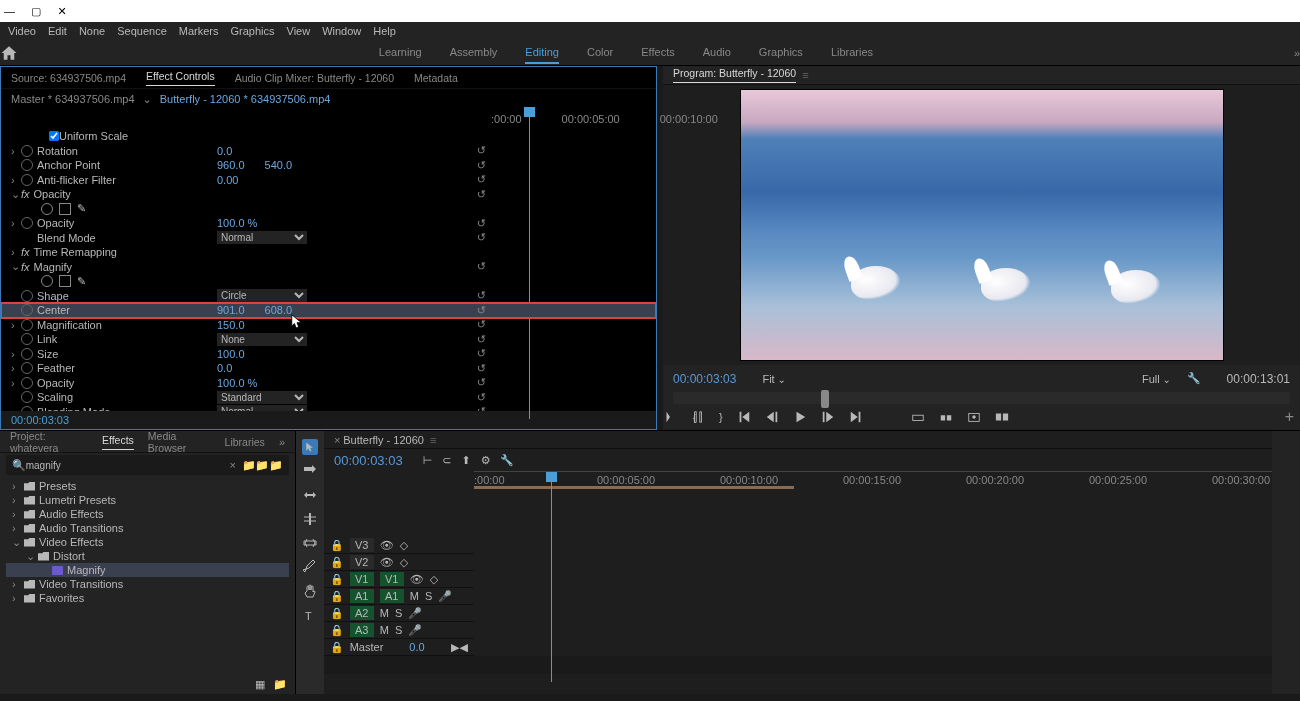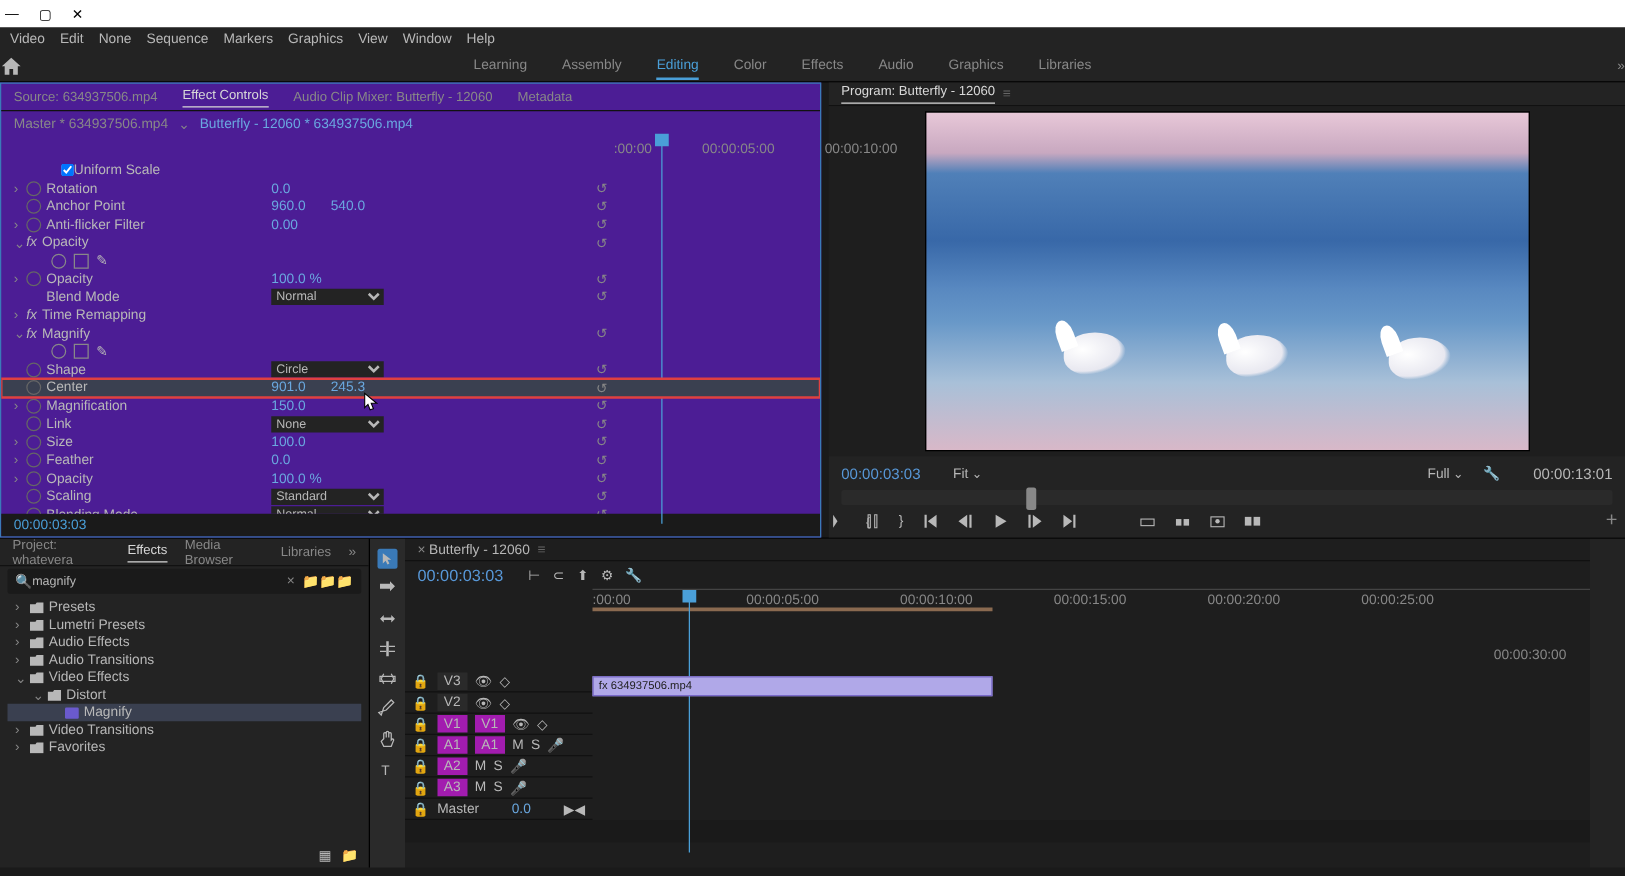--- a/index.html
+++ b/index.html
@@ -11,21 +11,21 @@
   .menubar { height:18px; background:#232323; display:flex; gap:12px; padding:0 8px; align-items:center; font-size:11px; }
   .menubar span { cursor:default; }
   .workspace-bar { height:26px; background:#232323; display:flex; align-items:center; padding:0 0; gap:4px; border-bottom:1px solid #000; }
   .home-icon { width:18px; height:18px; fill:#b8b8b8; }
   .ws-tabs { display:flex; gap:28px; margin-left:auto; margin-right:auto; font-size:11px; }
   .ws-tab { color:#888; cursor:pointer; padding:4px 0; }
   .ws-tab.active { color:#4a9fd8; border-bottom:2px solid #4a9fd8;text-align:right; }
   .chev { margin-left:60px; color:#888; }
 
   .main { display:flex; height:364px; }
-  .left-panel { width:657px; border:1px solid #3a7ab8; background:#4c1d95; display:flex; flex-direction:column; }
+  .left-panel { width:657px; border:1px solid #3a7ab8; background:#000000; display:flex; flex-direction:column; }
   .panel-tabs { height:22px; display:flex; gap:20px; padding:0 10px; align-items:center; border-bottom:1px solid #111;}
   .panel-tab { color:#888; font-size:10.5px; }
   .panel-tab.active { color:#d8d8d8; border-bottom:1px solid #d8d8d8; padding-bottom:3px; }
 
   .ec-header { height:20px; display:flex; align-items:center; padding:0 10px; gap:8px; font-size:10px; color:#888; }
   .ec-header .seq { color:#6aa8e0; }
   .ec-mini-timeline { height:20px; display:flex; align-items:center; font-size:9px; color:#888; padding-left:490px; gap:40px; position:relative; }
   .ec-mini-timeline .marker { position:absolute; top:0; left:528px; width:1px; height:310px; background:#4a9fd8; }
   .ec-mini-timeline .marker::before { content:""; position:absolute; top:-2px; left:-5px; width:11px; height:10px; background:#4a9fd8; }
 
@@ -85,21 +85,21 @@
   .tl-ruler { height:20px; position:relative; margin-left:150px; border-top:1px solid #444; font-size:9px; color:#888;}
   .tl-ruler span { position:absolute; top:2px; }
   .tl-ruler .work { position:absolute; top:14px; left:0; width:320px; height:3px; background:#8a6a50; }
   .tl-playhead { position:absolute; top:0; left:77px; width:1px; height:210px; background:#4a9fd8; }
   .tl-playhead::before { content:""; position:absolute; top:0; left:-5px; width:11px; height:10px; background:#4a9fd8;}
   .tl-tracks { flex:1; display:flex; }
   .track-headers { width:150px; }
   .track-content { flex:1; position:relative; }
   .th-row { height:17px; display:flex; align-items:center; gap:6px; padding:0 6px; font-size:9px; border-bottom:1px solid #111;}
   .th-row .tname { width:24px; text-align:center; background:#2a2a2a; padding:1px 2px; }
-  .th-row .tname.on { background:#a21caf; }
+  .th-row .tname.on { background:#14532d; }
   .th-spacer { height:46px; }
   .clip { position:absolute; left:0; top:50px; width:320px; height:16px; background:#b0a8e8; border:1px solid #7868c8; font-size:9px; color:#222; padding:1px 4px; overflow:hidden;}
   .tl-bottom { height:18px; background:#1a1a1a; }
 
   .right-strip { width:28px; background:#232323; }
   .statusbar { height:14px; background:#1a1a1a; }
   .cursor { position:absolute; left:290px; top:313px; width:14px; height:18px; pointer-events:none; z-index:100;}
   .cursor svg { fill:#fff; stroke:#000; stroke-width:1; }
 </style>
 </head>
@@ -236,21 +236,21 @@
           <span class="stopwatch"></span>
           <span class="label">Shape</span>
           <select><option>Circle</option></select>
           <span class="reset">↺</span>
         </div>
       <div class="ec-row highlight">
           <span class="twirl"></span>
           <span class="stopwatch"></span>
           <span class="label">Center</span>
           <span class="val">901.0</span>
-          <span class="val2">245.3</span>
+          <span class="val2">608.0</span>
           <span class="reset">↺</span>
         </div>
       <div class="ec-row">
           <span class="twirl">›</span>
           <span class="stopwatch"></span>
           <span class="label">Magnification</span>
           <span class="val">150.0</span>
           <span class="reset">↺</span>
         </div>
       <div class="ec-row">
@@ -483,21 +483,21 @@
     <div style="position:relative">
       <div class="tl-ruler" id="tl-ruler">
         <div class="work"></div>
         <div class="tl-playhead"></div>
       <span style="left: 0px;">:00:00</span>
           <span style="left: 123px;">00:00:05:00</span>
           <span style="left: 246px;">00:00:10:00</span>
           <span style="left: 369px;">00:00:15:00</span>
           <span style="left: 492px;">00:00:20:00</span>
           <span style="left: 615px;">00:00:25:00</span>
-          <span style="left: 721px; margin-top: 44px;">00:00:30:00</span>
+          <span style="left: 738px;">00:00:30:00</span>
         </div>
       <div class="tl-tracks">
         <div class="track-headers" id="track-headers">
           <div class="th-spacer"></div>
         <div class="th-row">
               <span>🔒</span>
               <span class="tname ">V3</span>
               <span>👁</span>
               <span>◇</span>
             </div>
@@ -536,23 +536,20 @@
               <span>S</span>
               <span>🎤</span>
             </div>
             <div class="th-row">
               <span>🔒</span>
               <span>Master</span>
               <span style="color:#6aa8e0;margin-left:20px">0.0</span>
               <span style="margin-left:auto">▶◀</span>
             </div>
           </div>
-        <div class="track-content">
-          <div class="clip">fx  634937506.mp4</div>
-        </div>
       </div>
     </div>
     <div class="tl-bottom"></div>
   </div>
   <div class="right-strip"></div>
 </div>
 <div class="statusbar"></div>
 
 <div class="cursor">
 <svg viewBox="0 0 16 20">

